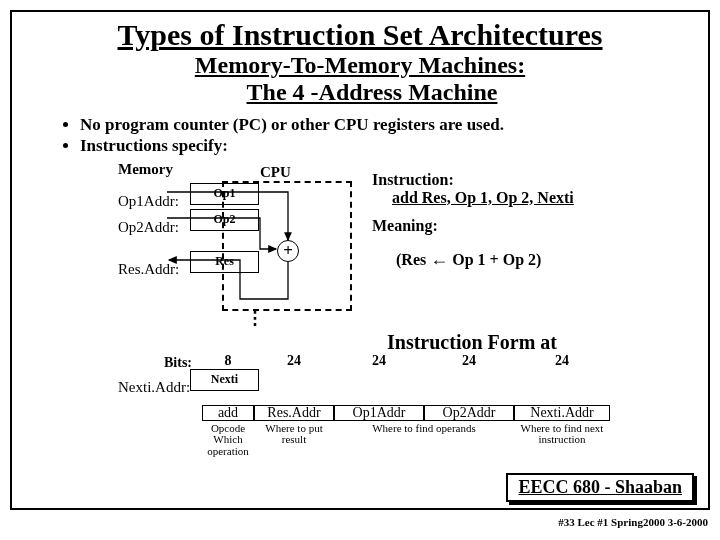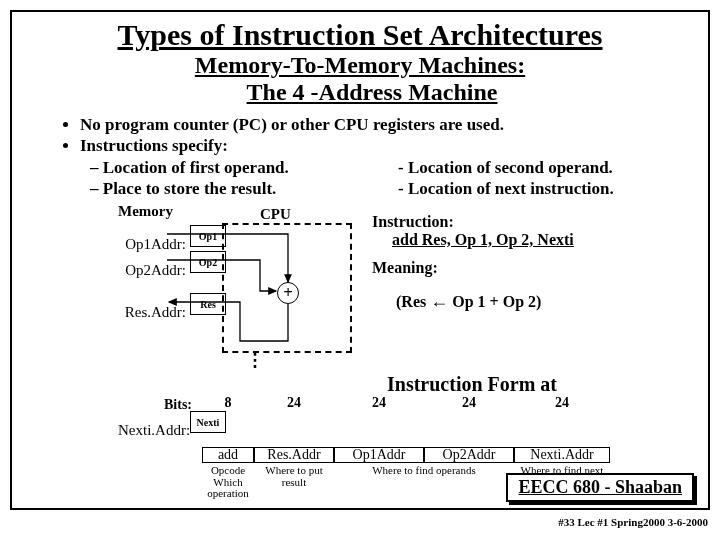--- a/index.html
+++ b/index.html
@@ -25,22 +25,22 @@
   .bullets ul { margin: 0; padding-left: 18px; list-style: disc; }
   .bullets ul ul { list-style: none; padding-left: 10px; }
   .bullets li { margin: 0; }
   .row2col { display: flex; justify-content: space-between; }
 
   .diagram-area { position: relative; height: 300px; margin-top: 4px; }
 
   .mem-label { position: absolute; left: 106px; top: 0; font-weight: bold; font-size: 15px; }
   .mem-col { position: absolute; left: 106px; top: 20px; }
   .mem-row { height: 26px; display: flex; align-items: center; }
-  .mem-addr { width: 72px; text-align: right; padding-right: 4px; font-size: 15px; margin-top: 16px; }
-  .mem-cell { width: 36px; height: 22px; border: 1.5px solid #000; display: flex; align-items: center; justify-content: center; font-size: 10px; font-weight: bold; }
+  .mem-addr { width: 72px; text-align: left; padding-right: 4px; font-size: 15px; margin-top: 16px; }
+  .mem-cell { width: 69px; height: 22px; border: 1.5px solid #000; display: flex; align-items: center; justify-content: center; font-size: 12px; font-weight: bold; }
   .vdots { position: absolute; left: 128px; top: 126px; font-size: 18px; font-weight: bold; }
 
   .cpu-box { position: absolute; left: 210px; top: 20px; width: 130px; height: 130px; border: 2px dashed #000; }
   .cpu-label { position: absolute; left: 248px; top: 3px; font-weight: bold; font-size: 15px; }
   .plus { position: absolute; left: 265px; top: 79px; width: 22px; height: 22px; border: 1.5px solid #000; border-radius: 50%; font-size: 17px; font-weight: bold; display:flex; align-items:center; justify-content:center; background:#fff; }
 
   .instruction-area { position: absolute; left: 360px; top: 10px; font-size: 16px; }
   .instruction-area .hd { font-weight: bold; }
   .instruction-area .code { margin-left: 20px; font-weight: bold; text-decoration: underline; }
   .instruction-area .mean { margin-top: 10px; font-weight: bold; }
@@ -69,30 +69,20 @@
 
 <div class="slide">
   <div class="title">Types of Instruction Set Architectures</div>
   <div class="subtitle1">Memory-To-Memory Machines:</div>
   <div class="subtitle2">The 4 -Address Machine</div>
 
   <div class="bullets">
     <ul>
       <li>No program counter (PC) or other CPU registers are used.</li>
       <li>Instructions specify:</li>
-      <ul>
-        <li class="row2col">
-          <span>– <span>Location of first operand.</span></span>
-          <span style="width:280px">- Location of second operand.</span>
-        </li>
-        <li class="row2col">
-          <span>– <span>Place to store the result.</span></span>
-          <span style="width:280px">- Location of next instruction.</span>
-        </li>
-      </ul>
     </ul>
   </div>
 
   <div class="diagram-area">
     <div class="mem-label">Memory</div>
     <div class="mem-col">
       <div class="mem-row">
           <div class="mem-addr">Op1Addr:</div>
           <div class="mem-cell">Op1</div>
         </div>

